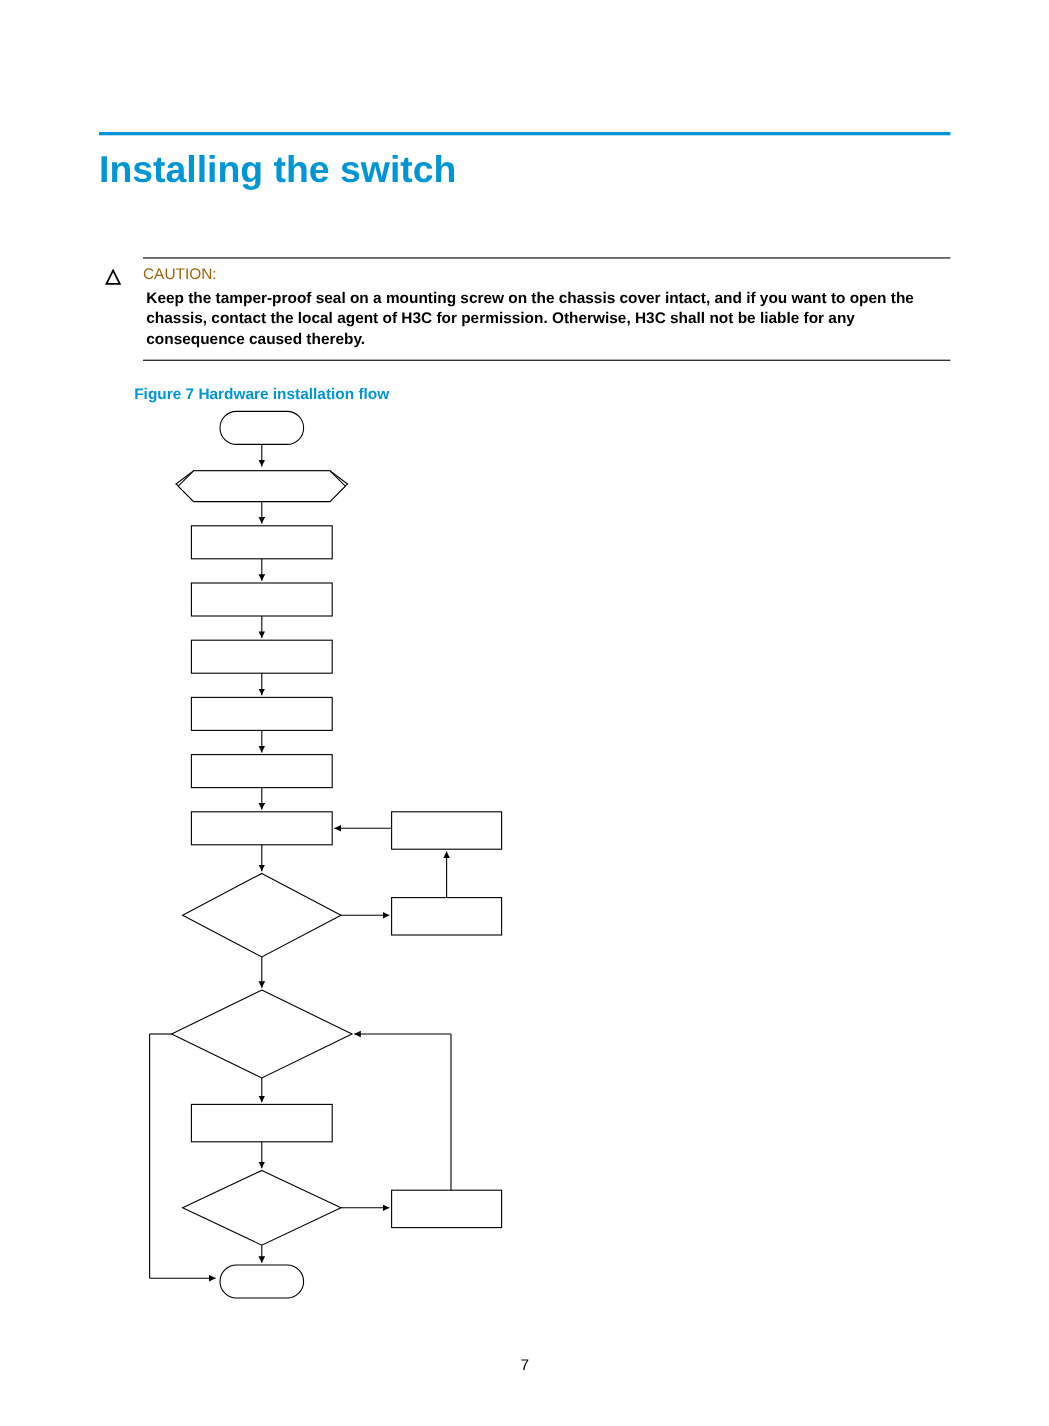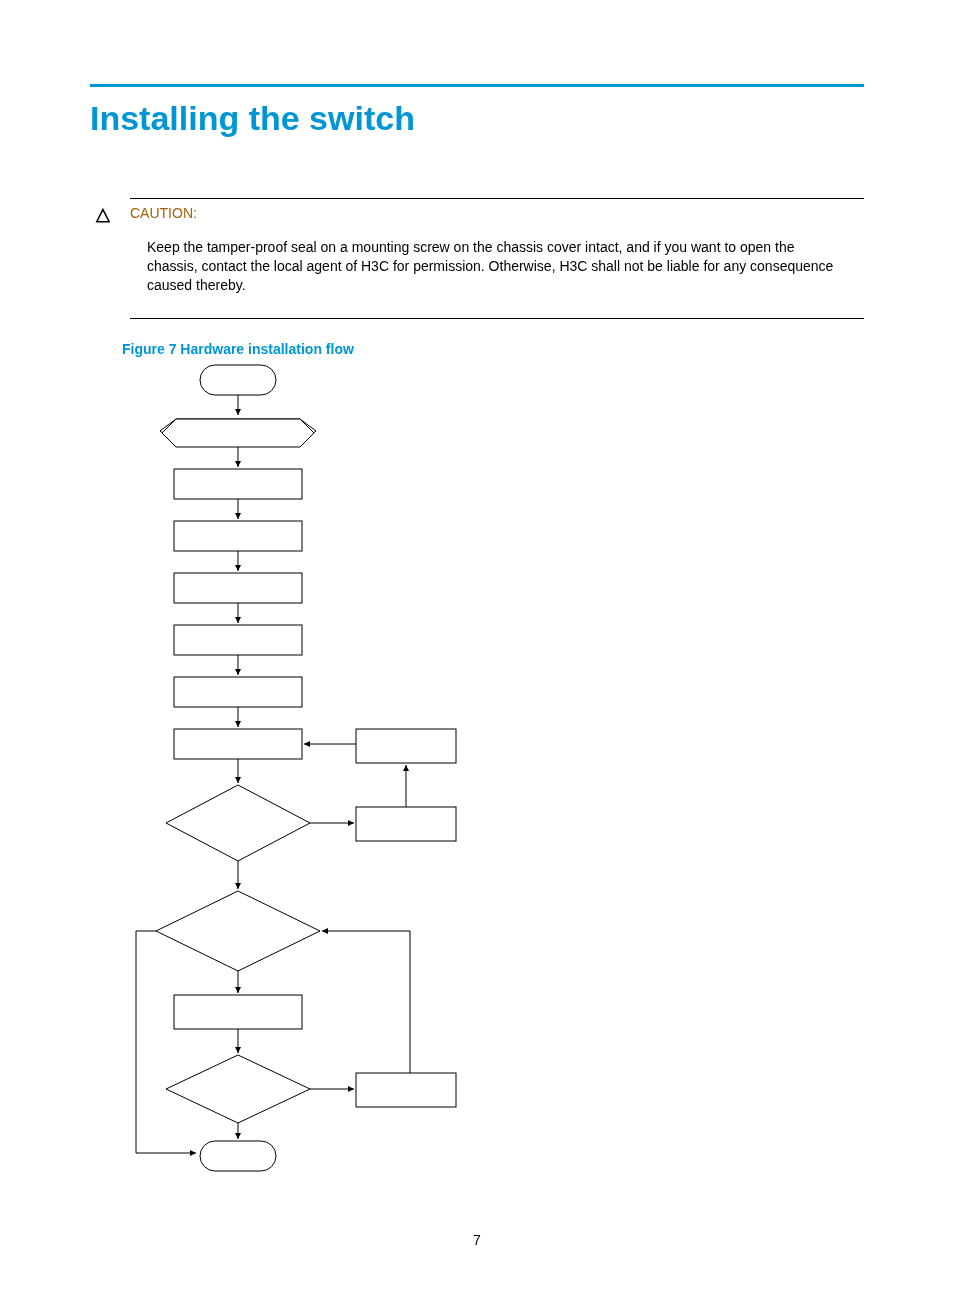--- a/index.html
+++ b/index.html
@@ -8,21 +8,21 @@
     background: #fff;
     width: 954px;
     font-family: Arial, Helvetica, sans-serif;
     color: #000;
   }
   .page {
     width: 954px;
     height: 1296px;
     position: relative;
     box-sizing: border-box;
-    padding: 84px 90px 40px 90px;
+    padding: 120px 90px 40px 90px;
   }
   .top-rule {
     border-top: 3px solid #0096d6;
     height: 0;
     margin: 0 0 12px 0;
   }
   h1.title {
     color: #0096d6;
     font-size: 34px;
     font-weight: 700;
@@ -62,21 +62,22 @@
   }
   .caution-label {
     color: #a16207;
     font-size: 14px;
     font-weight: 400;
     margin: 0 0 4px 0;
   }
   .caution-body {
     font-size: 14px;
     line-height: 1.35;
-    margin: 17px;
+    margin: 3px;
+    font-weight: bold;
   }
   .figure-caption {
     color: #0096d6;
     font-size: 14px;
     font-weight: 700;
     margin: 22px 0 6px 32px;
   }
   .flowchart-wrap {
     margin-left: 40px;
   }

